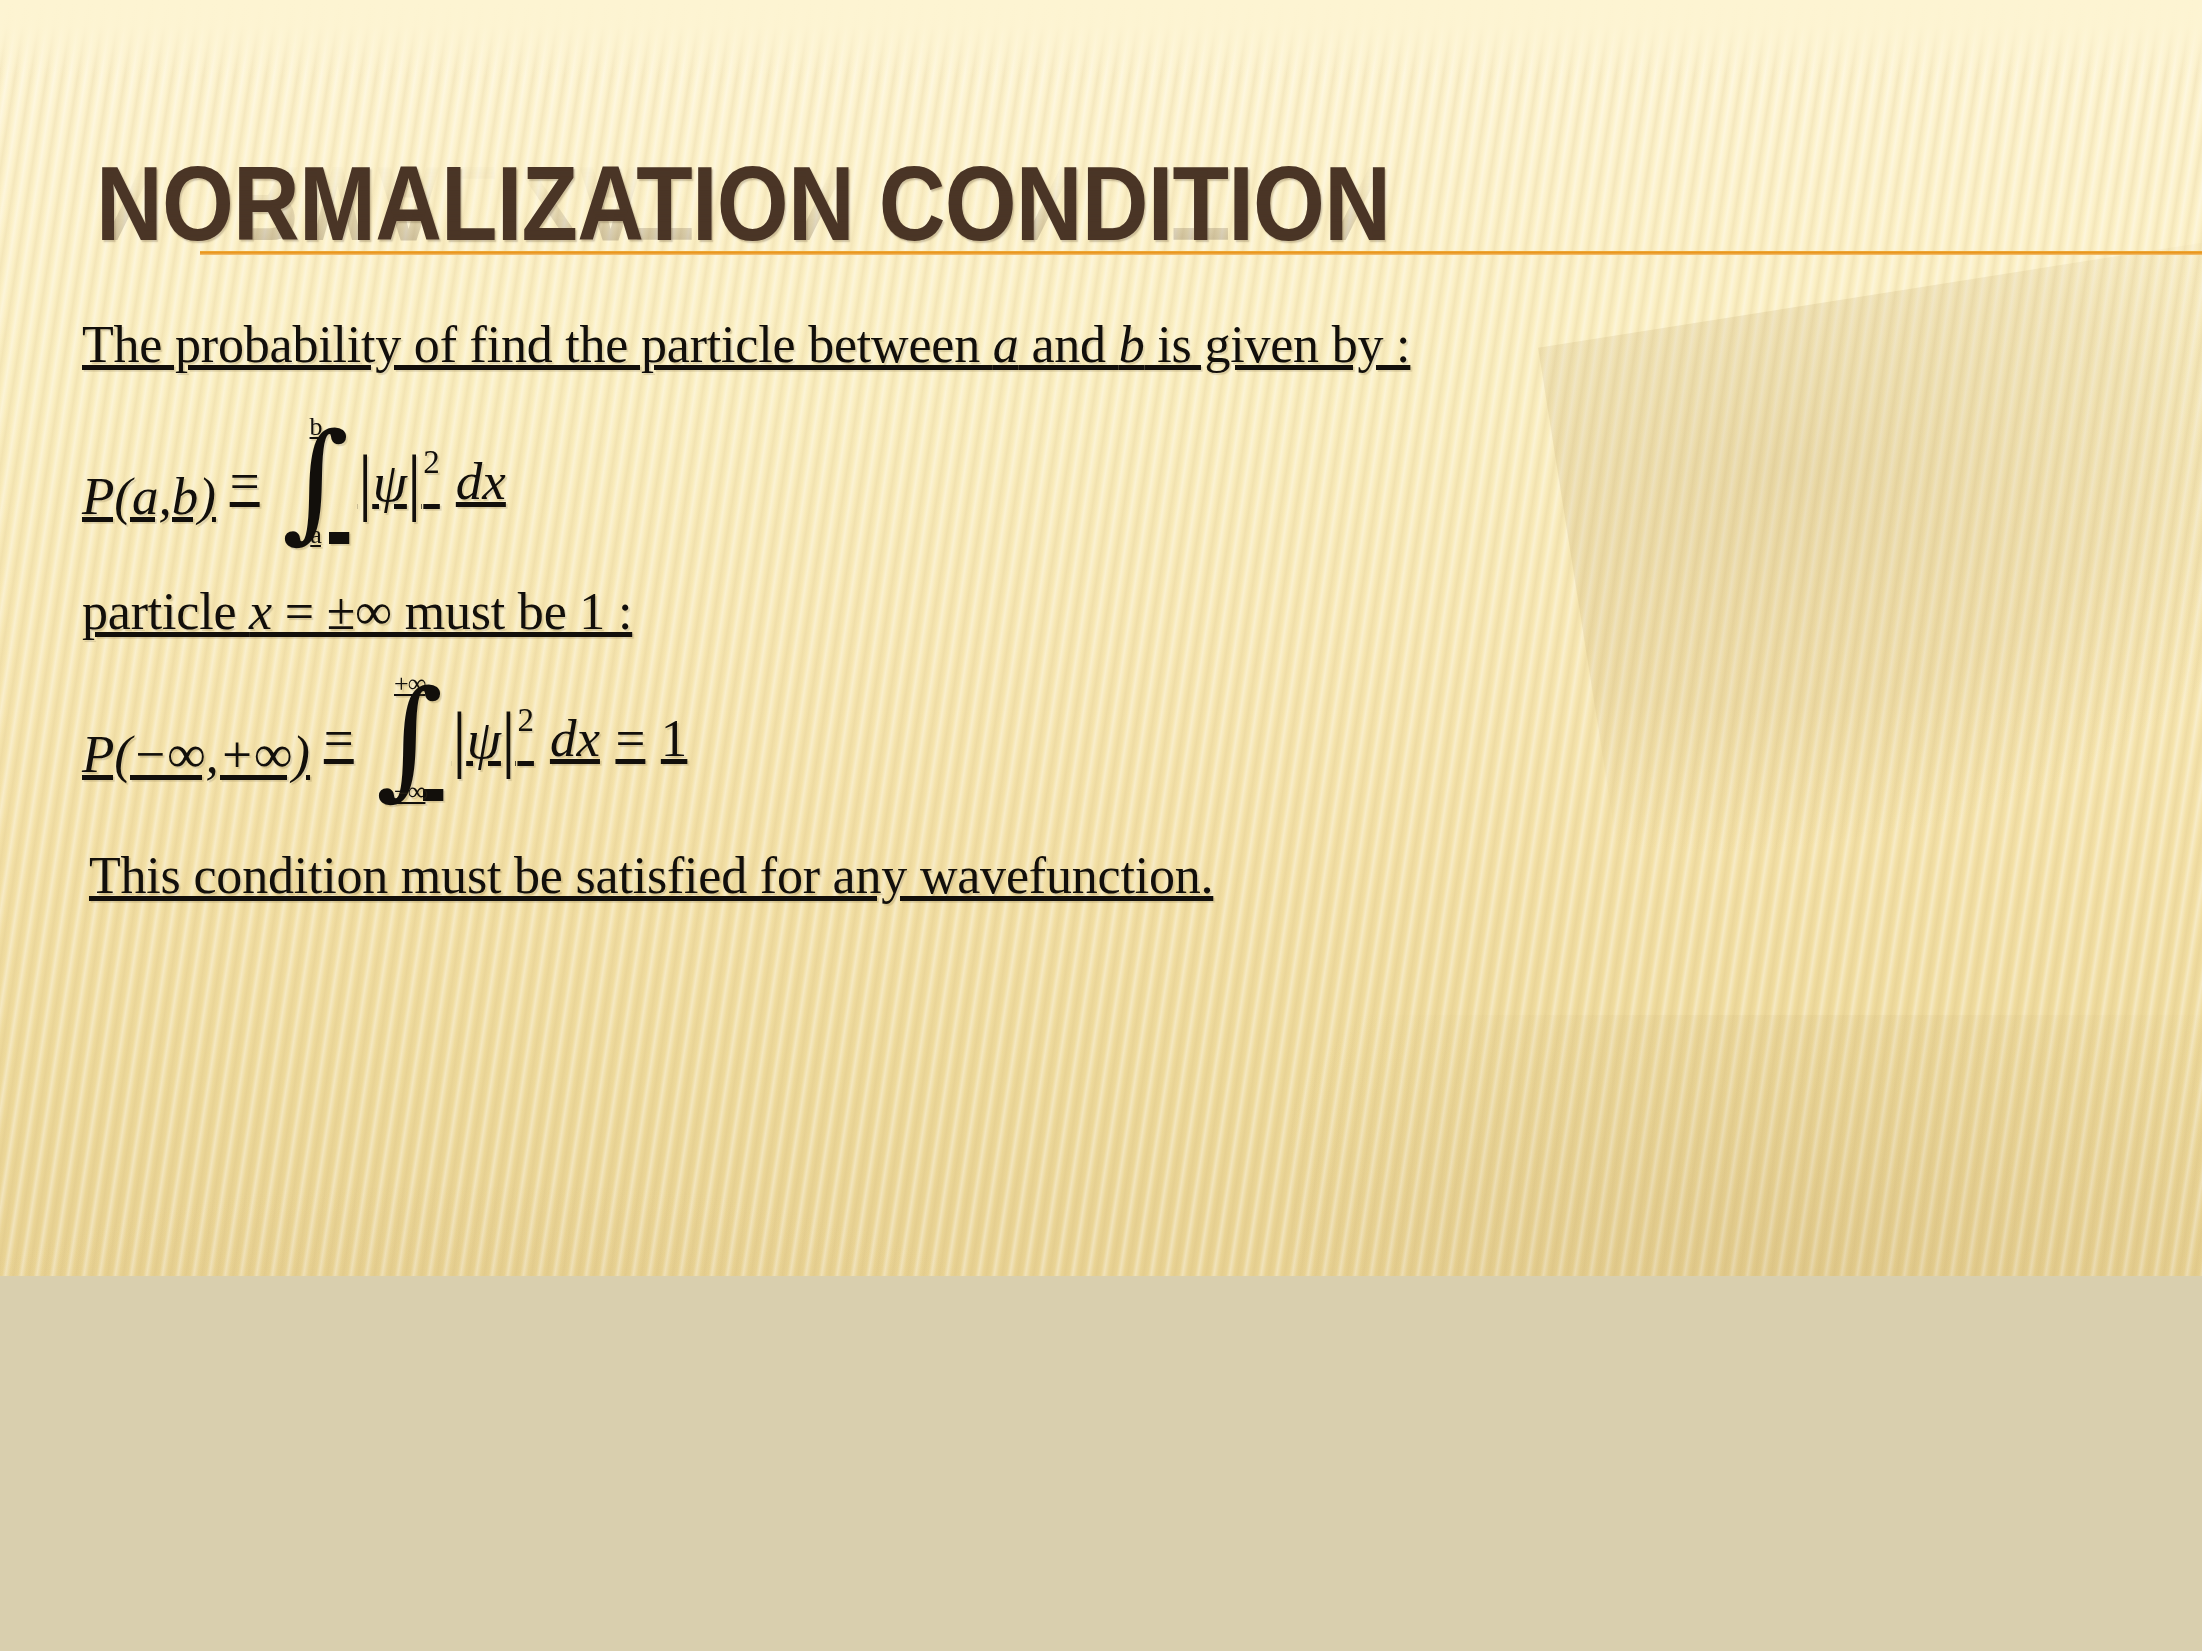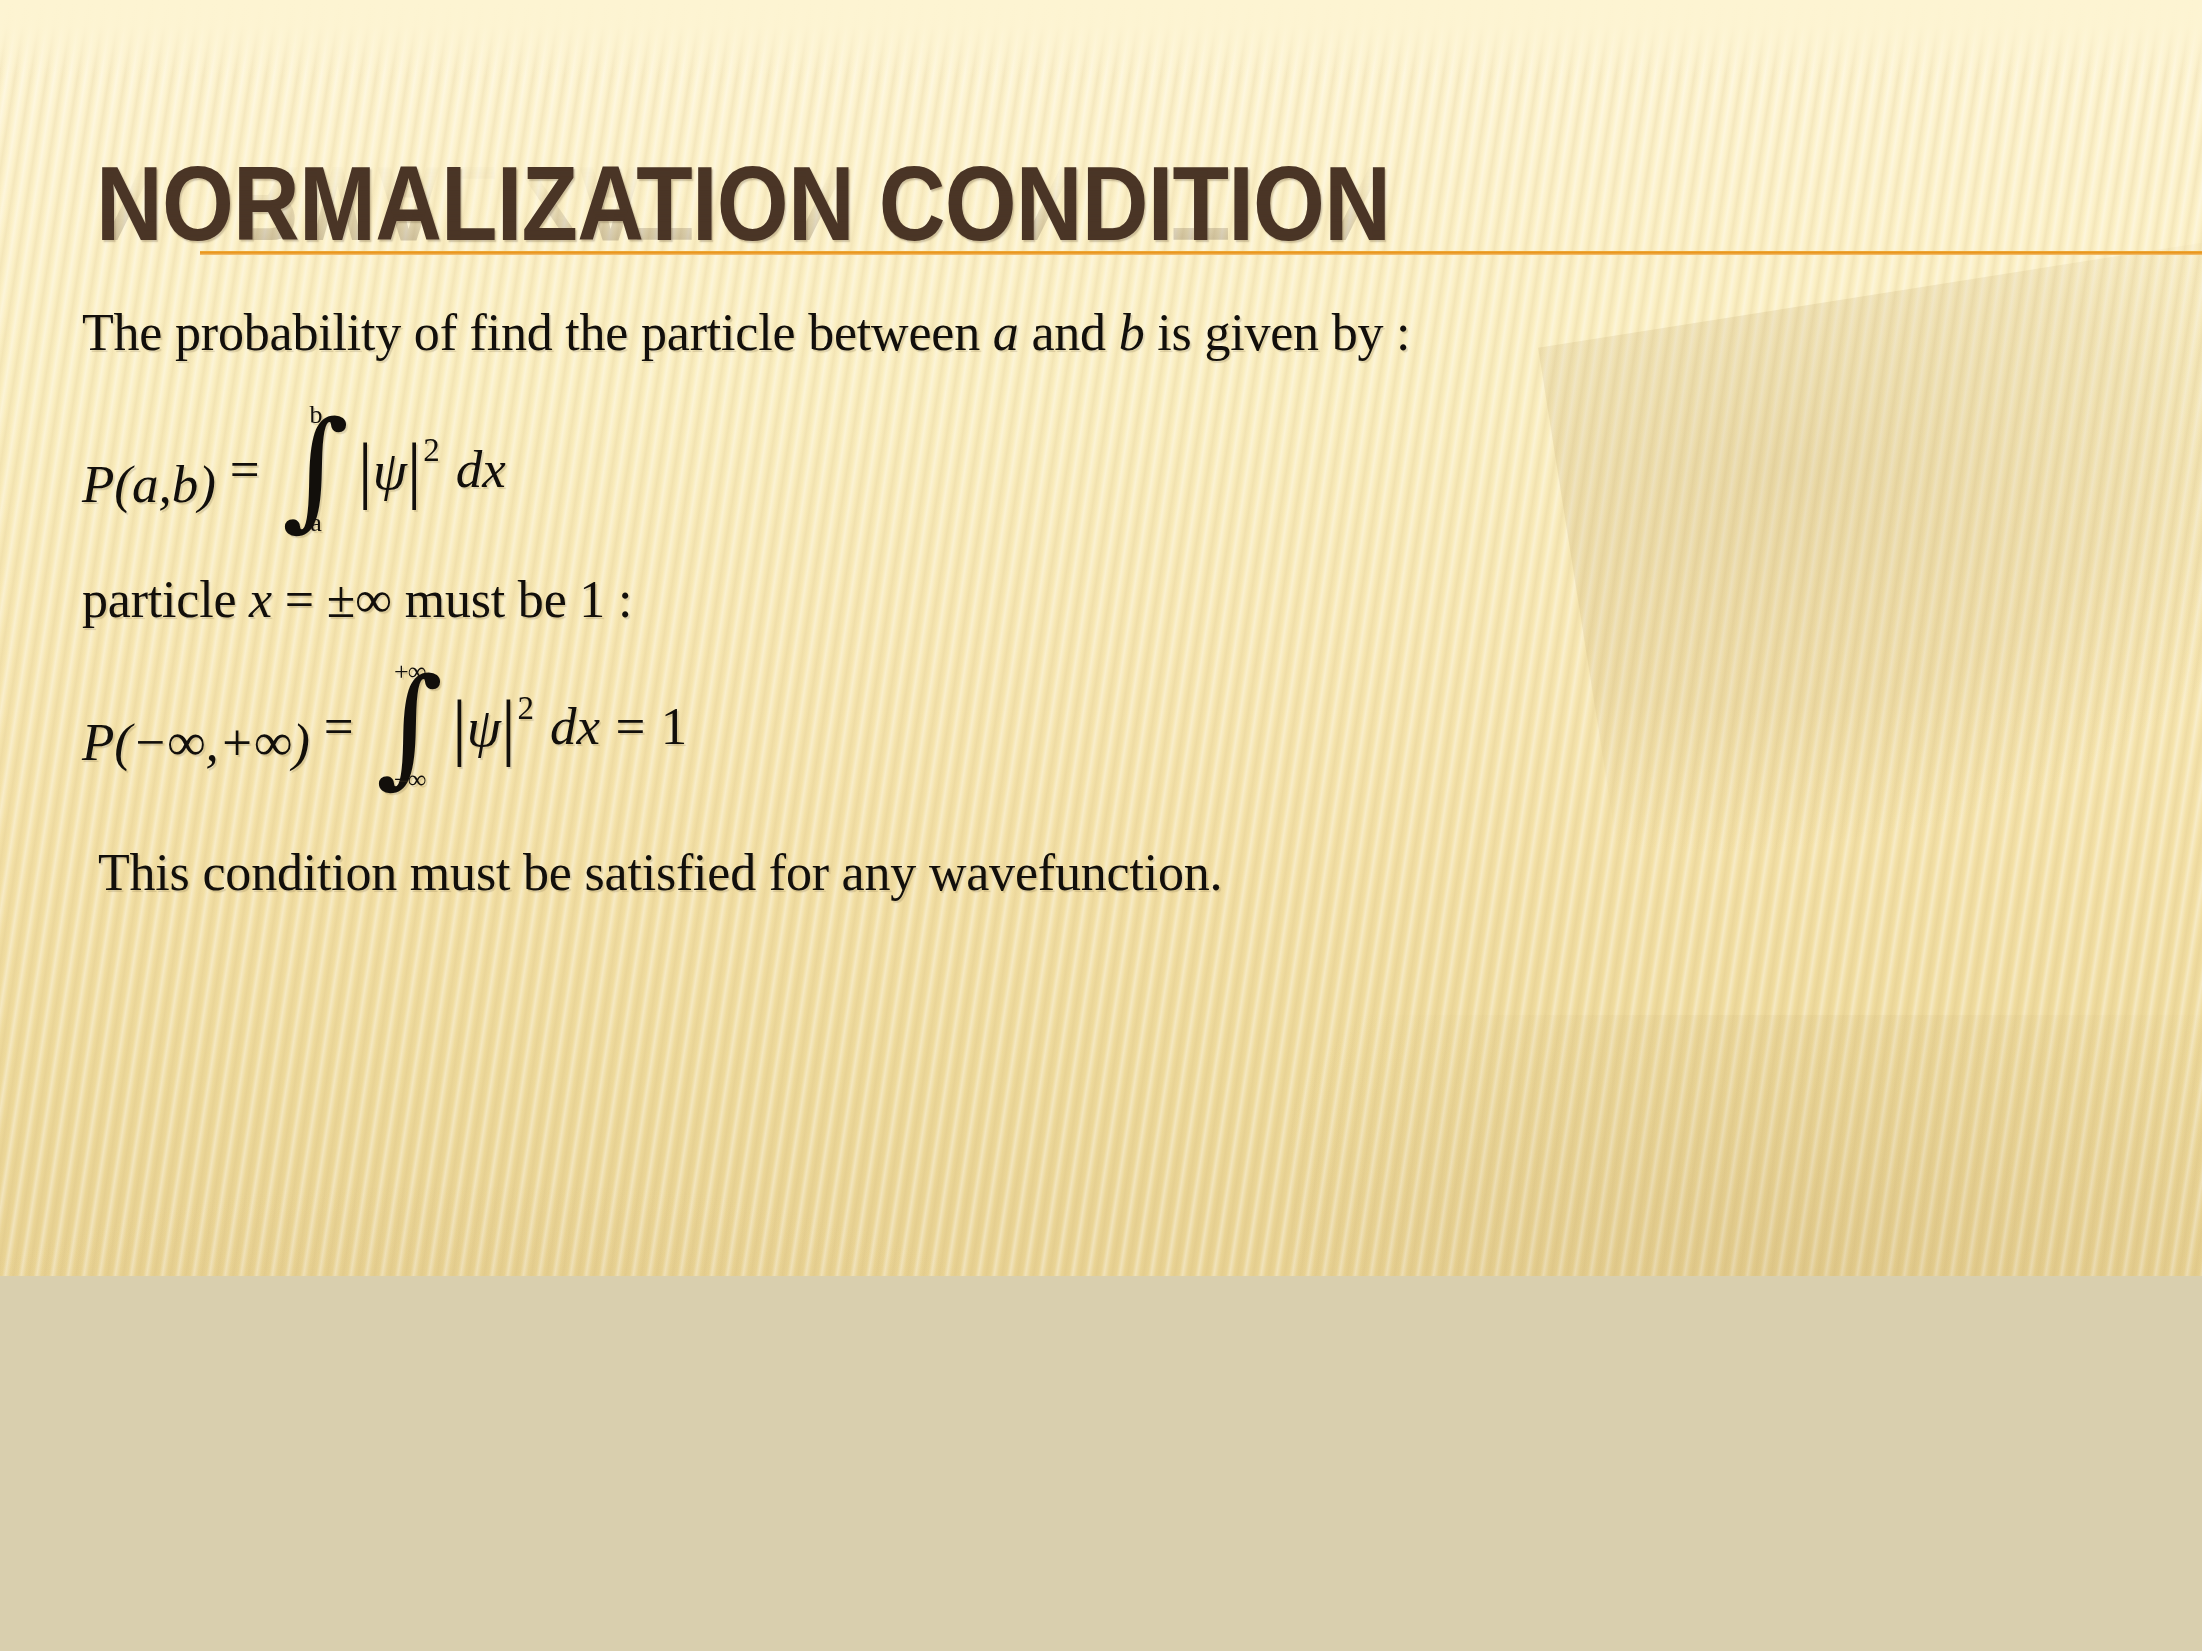--- a/index.html
+++ b/index.html
@@ -127,34 +127,35 @@
     top: 251px;
     width: 2003px;
     height: 4.3px;
     background: linear-gradient(to bottom, #f0ae3c 0%, #e8921a 45%, #f3c477 100%);
   }
 
   
   .body-area {
     position: absolute;
     left: 82px;
-    top: 303px;
+    top: 315px;
     width: 2056px;
     color: #120f0b;
+    text-decoration: underline;
   }
   .para {
     font-size: 52px;
     line-height: 1.17;
     letter-spacing: -0.2px;
     text-shadow: 1.7px 1.7px 0.9px rgba(120,100,60,0.22);
     white-space: pre-wrap;
   }
   .para.p1 { margin: 0; }
   .para.p2 { margin: 0; width: 1936px; }
-  .para.p3 { margin: 16px; }
+  .para.p3 { margin: 7px; }
 
   .gap-a { height: 38px; }
   .gap-b { height: 34px; }
   .gap-c { height: 29px; }
   .gap-d { height: 34px; }
 
   i.mvar { font-style: italic; }
 
   
   .eq-row {

